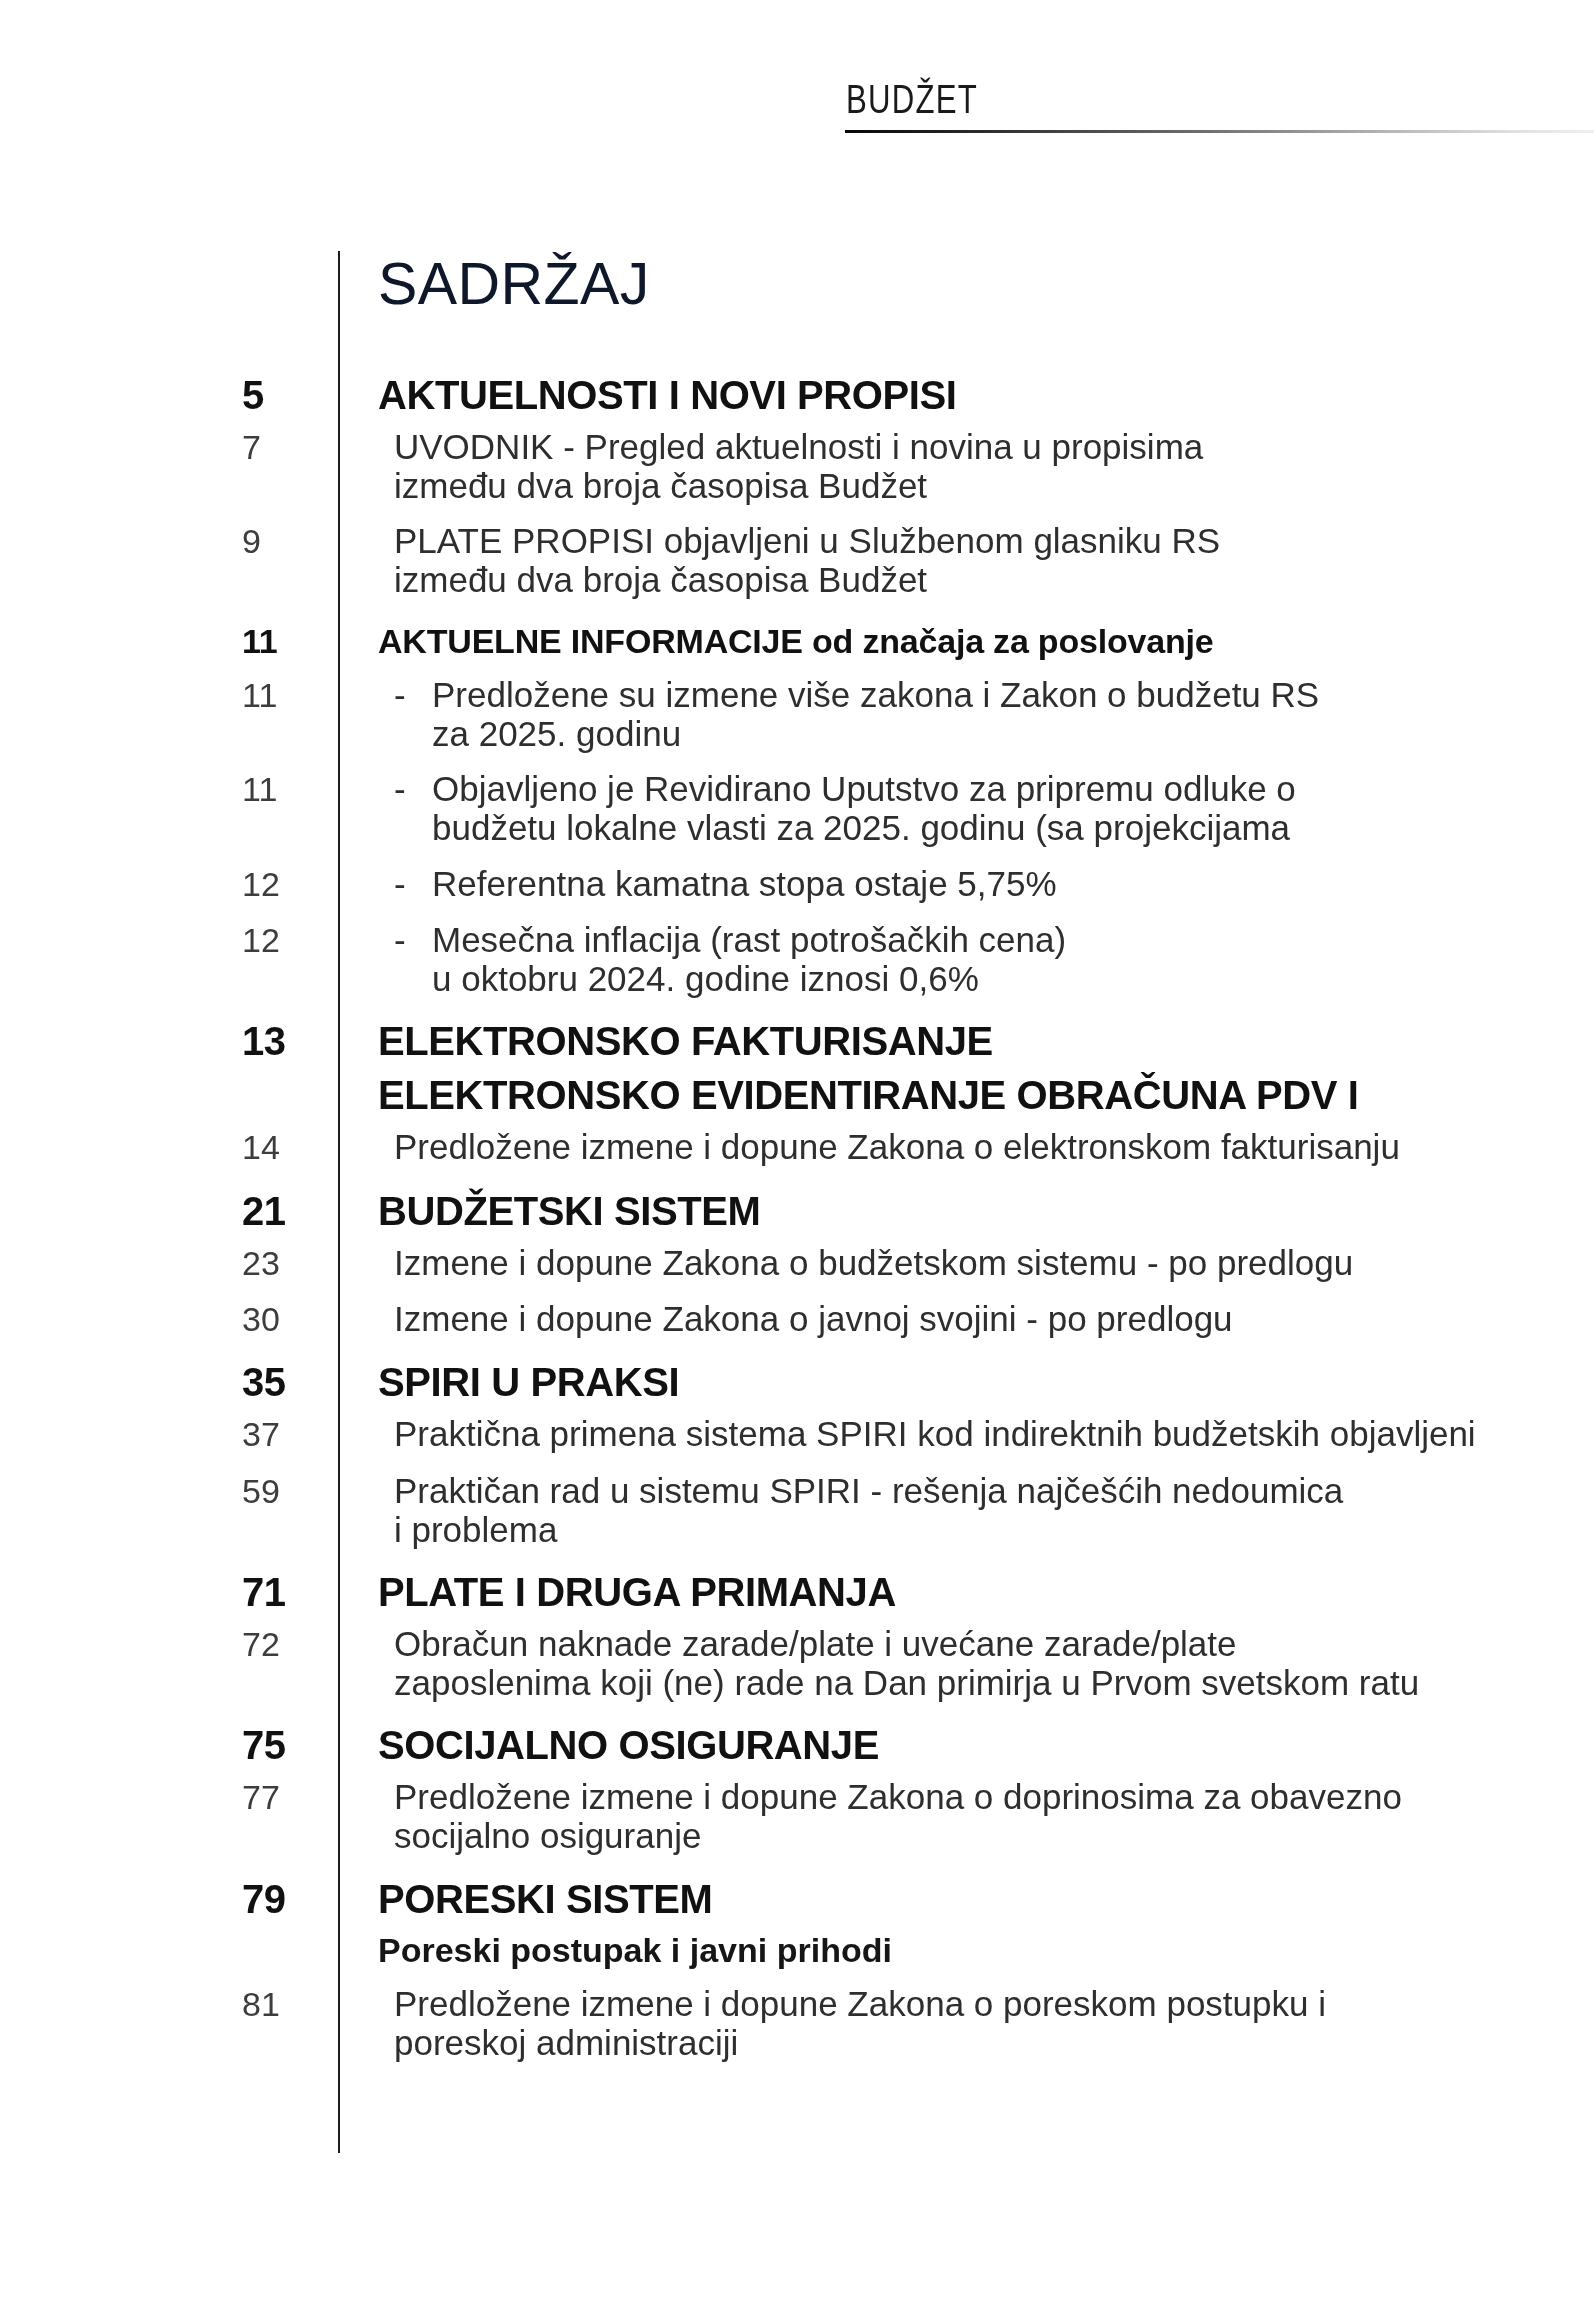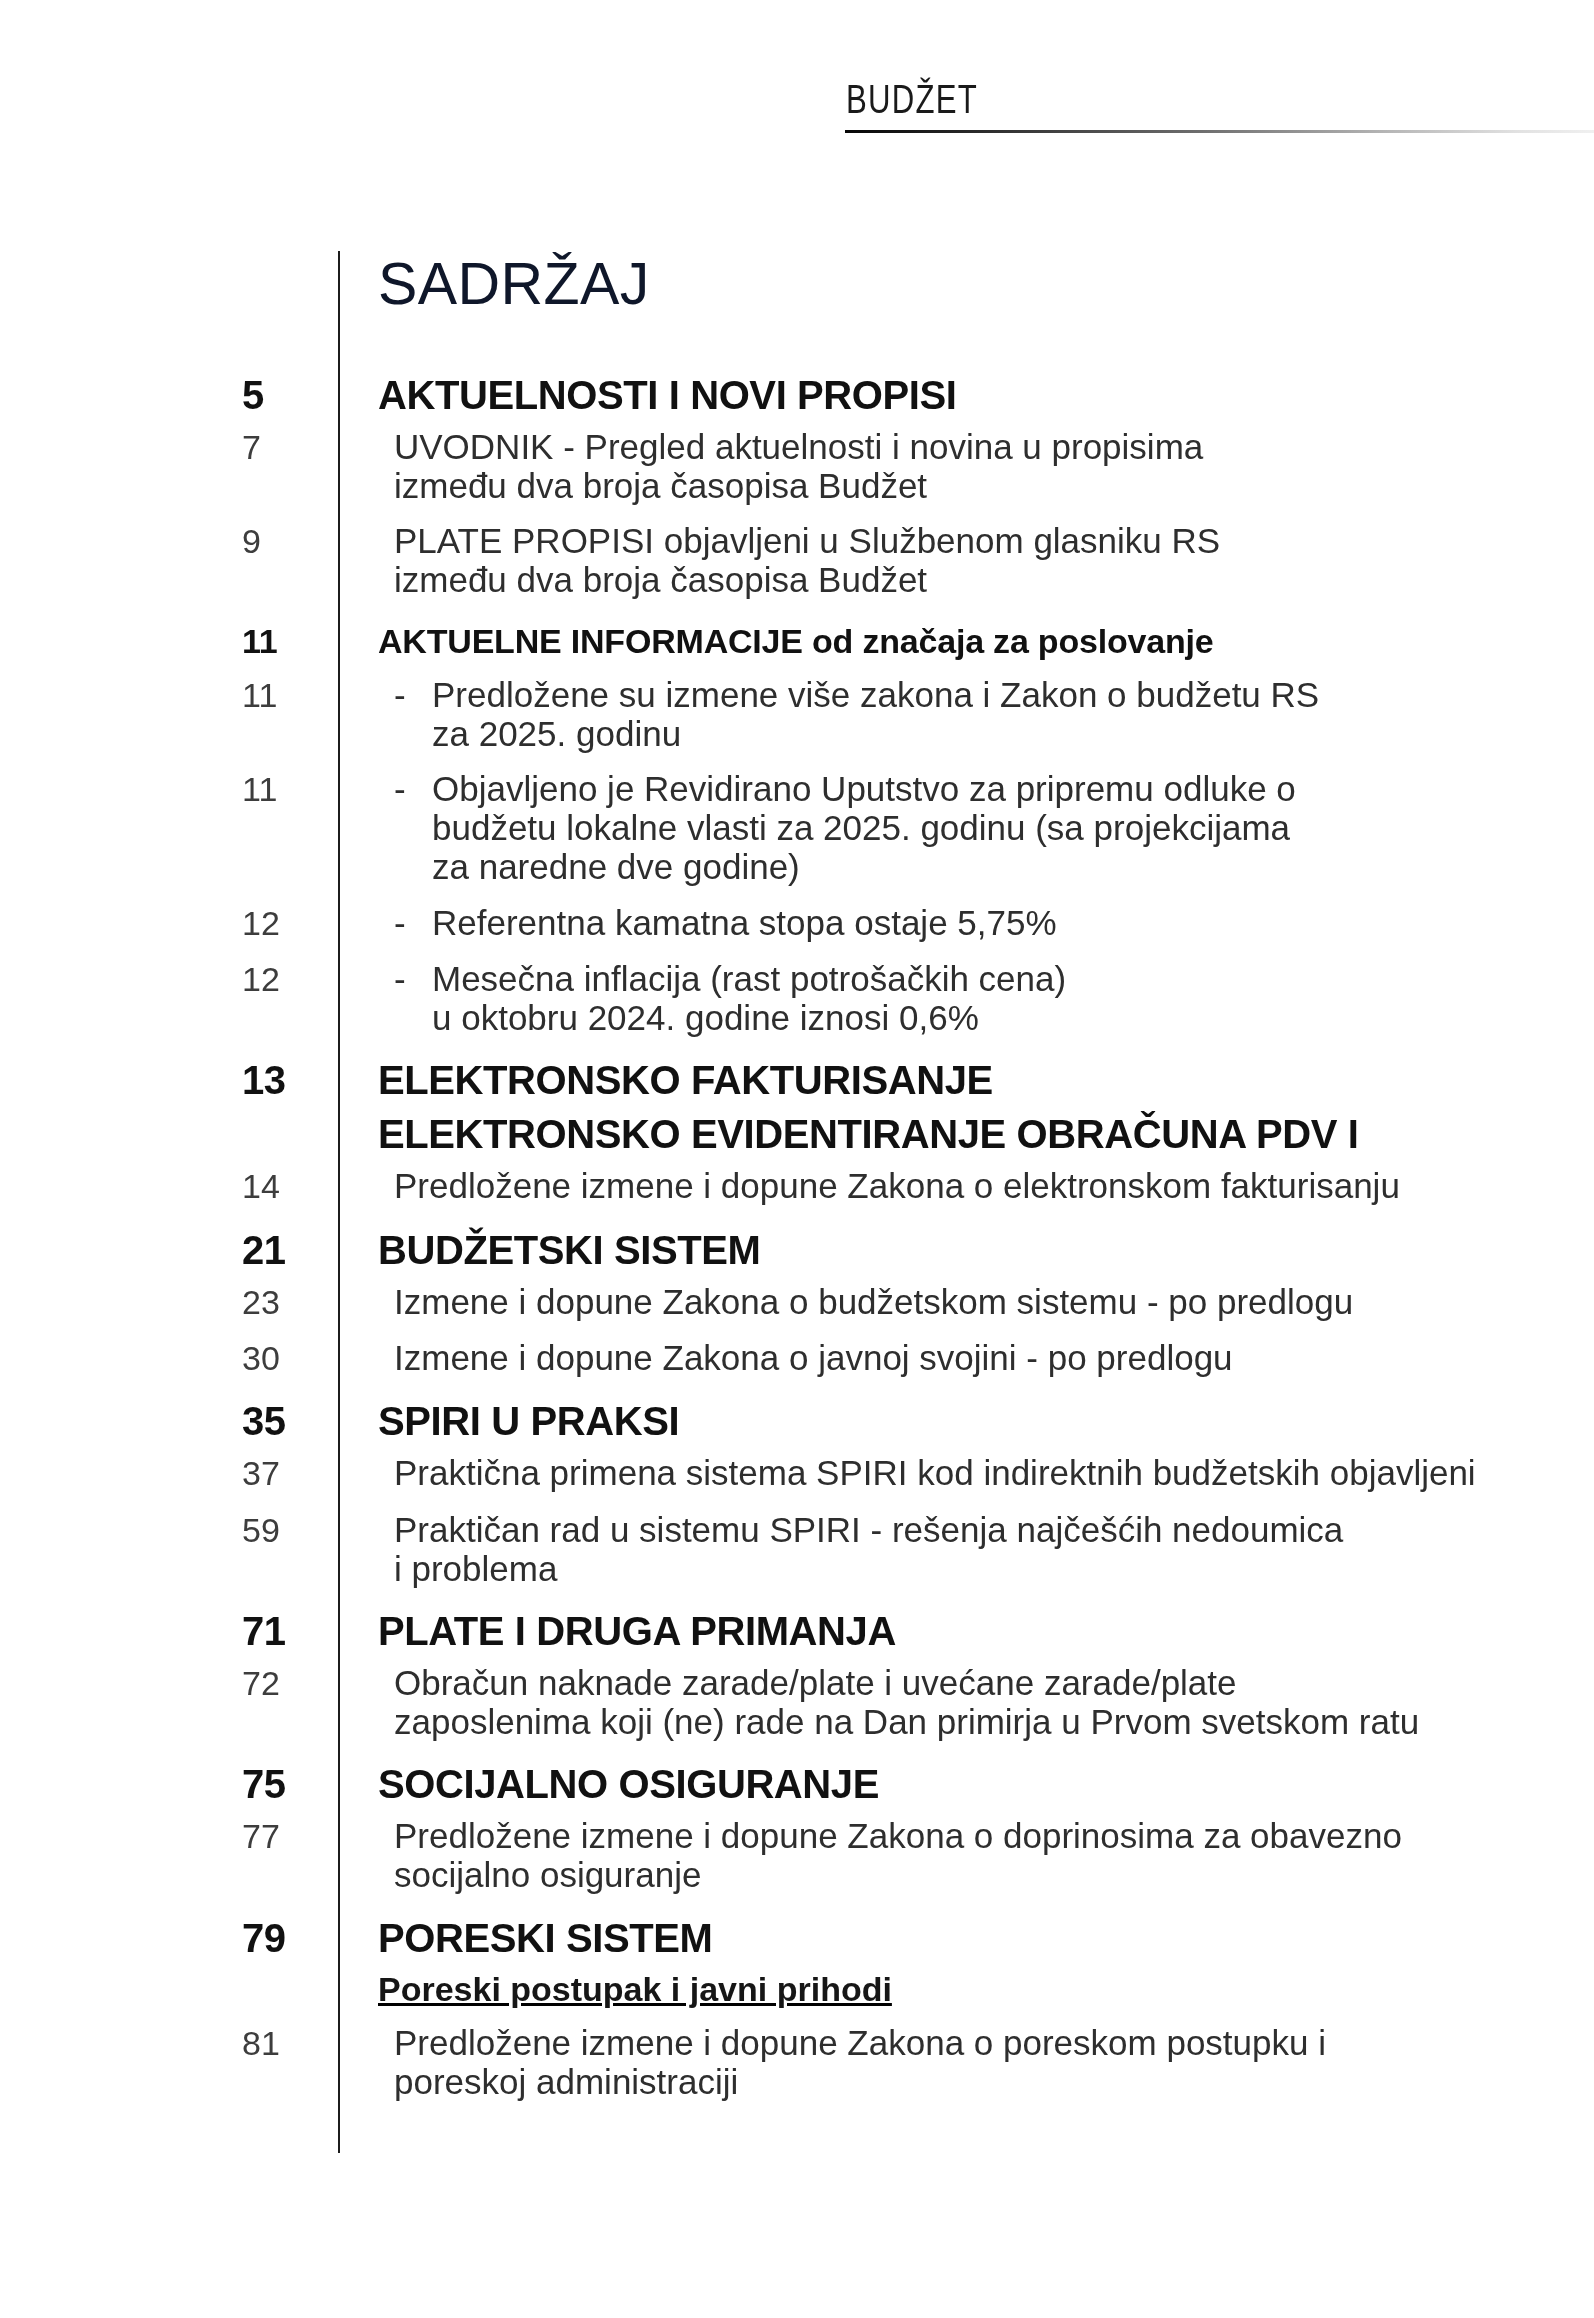--- a/index.html
+++ b/index.html
@@ -105,21 +105,21 @@
     color: #2e2e2e;
     margin-left: 16px;
   }
   .item .page-num {
     font-size: 34px;
     line-height: 39px;
     font-weight: 400;
     color: #3d3d3d;
   }
 
-  .subheading { margin-bottom: 14.7px; text-decoration: underline; }
+  .subheading { margin-bottom: 14.7px; }
   .subheading .entry,
   .subheading .page-num {
     font-size: 34px;
     line-height: 39px;
     font-weight: 600;
     color: #161616;
   }
 
   .entry.dashed {
     position: relative;
@@ -178,21 +178,20 @@
           <div class="line">Predložene su izmene više zakona i Zakon o budžetu RS</div>
           <div class="line">za 2025. godinu</div>
         </div>
       </div>
       <div class="row item">
         <div class="page-num">11</div>
         <div class="entry dashed">
           <span class="dash-bullet">-</span>
           <div class="line">Objavljeno je Revidirano Uputstvo za pripremu odluke o</div>
           <div class="line">budžetu lokalne vlasti za 2025. godinu (sa projekcijama</div>
-          <div class="line">za naredne dve godine)</div>
         </div>
       </div>
       <div class="row item">
         <div class="page-num">12</div>
         <div class="entry dashed">
           <span class="dash-bullet">-</span>
           <div class="line">Referentna kamatna stopa ostaje 5,75%</div>
         </div>
       </div>
       <div class="row item">

